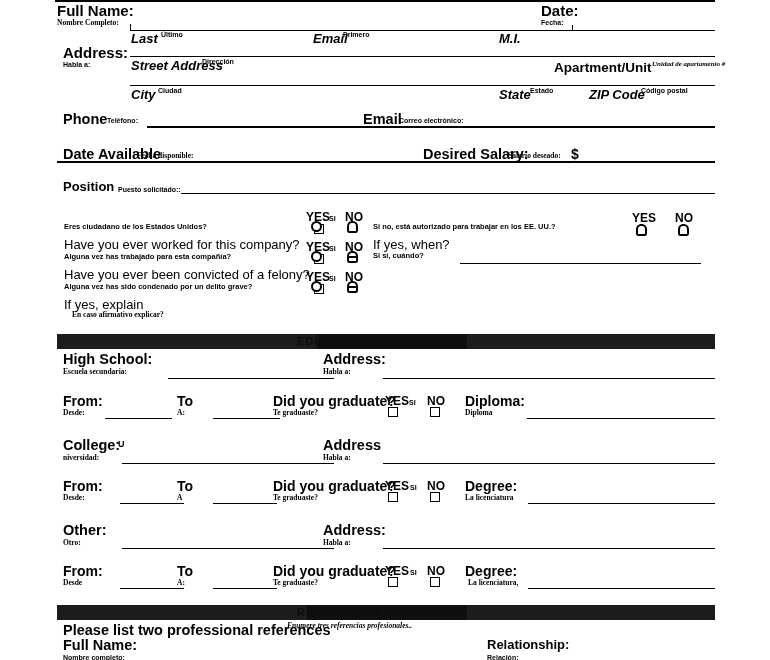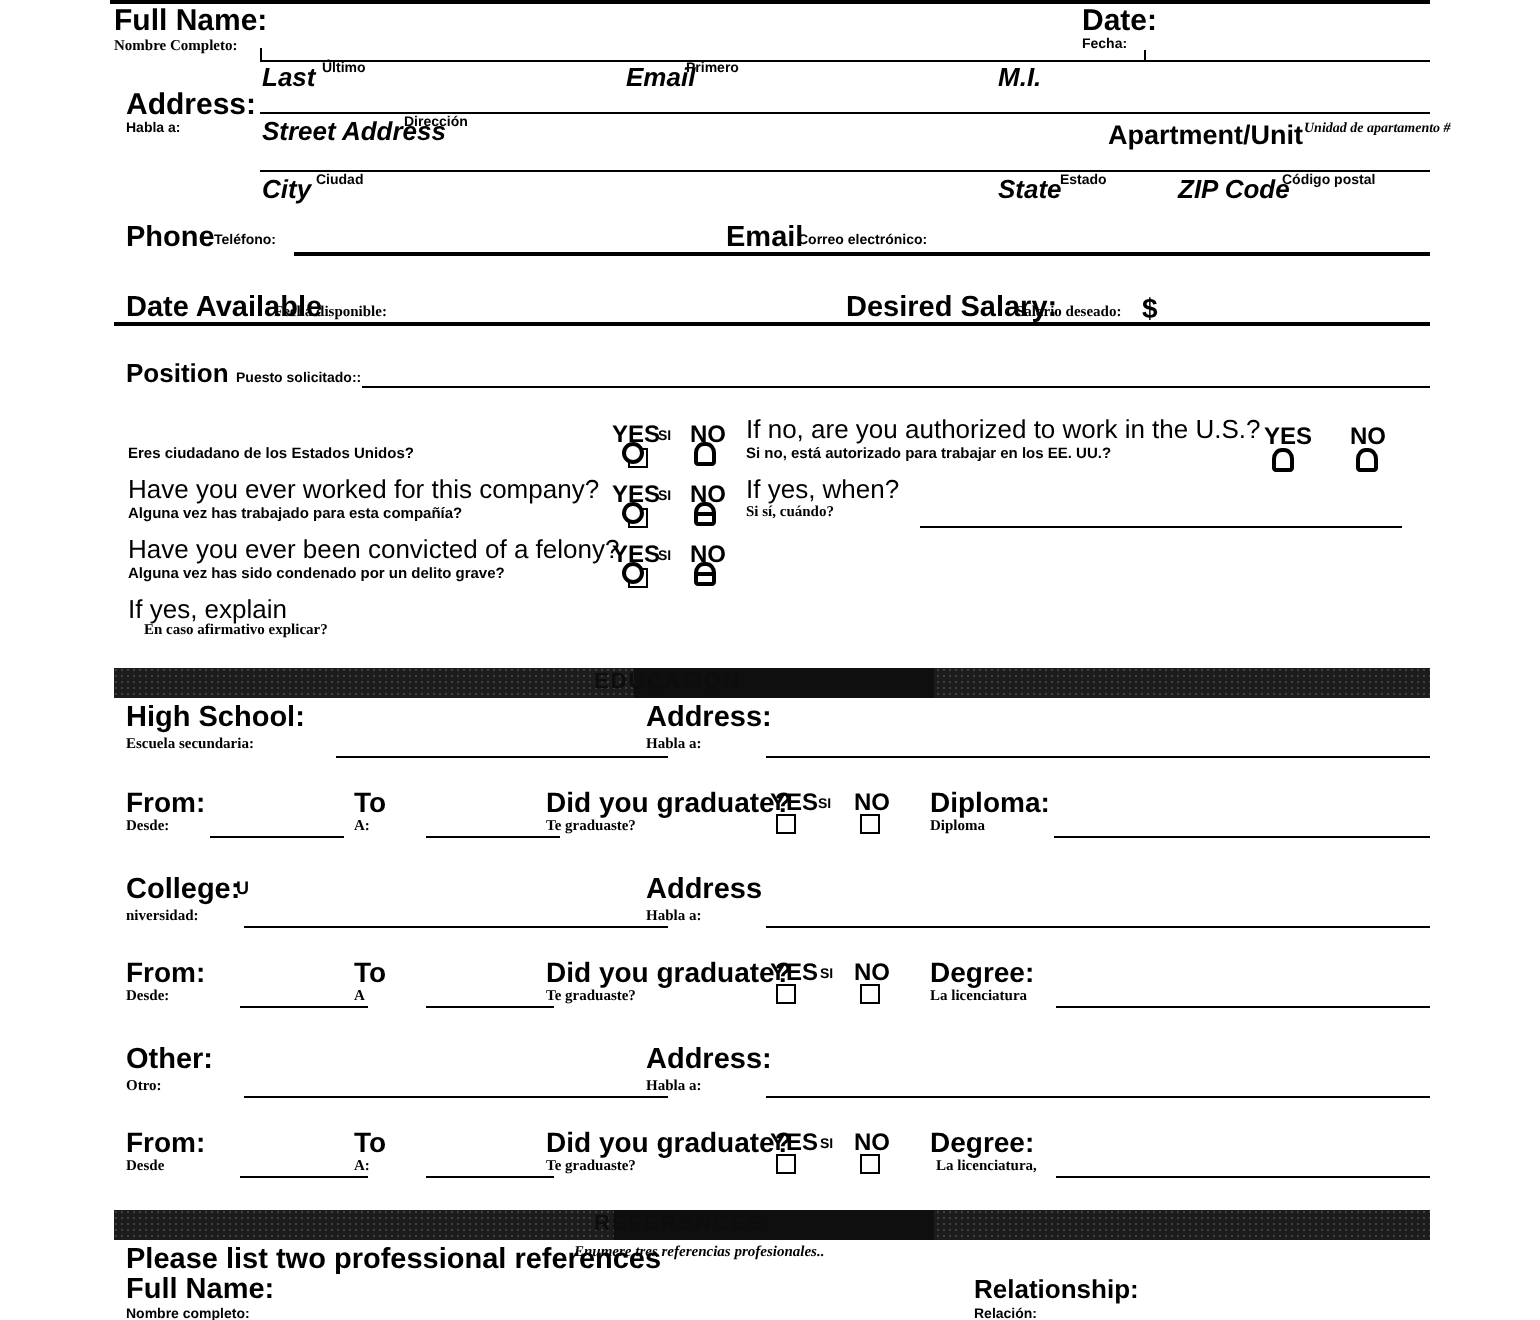--- a/index.html
+++ b/index.html
@@ -263,31 +263,30 @@
     <div class="sq"></div>
     <div class="ci"></div>
   </div>
 
   <div class="abs en bold" style="left:345px; top:270px; font-size:12px;">NO</div>
   <div class="cbox-no banded" style="left:347px; top:281px;"></div>
 
   <div class="abs q-en" style="left:64px; top:298px;">If yes, explain</div>
   <div class="abs es" style="left:72px; top:311px;">En caso afirmativo explicar?</div>
 
-  <div class="abs q-en" style="left:373px; top:208px;">If no, are you authorized to work in the U.S.?</div>
   <div class="abs q-es" style="left:373px; top:223px;">Si no, está autorizado para trabajar en los EE. UU.?</div>
 
   <div class="abs en bold" style="left:632px; top:211px; font-size:12px;">YES</div>
   <div class="cbox-no" style="left:636px; top:224px;"></div>
 
   <div class="abs en bold" style="left:675px; top:211px; font-size:12px;">NO</div>
   <div class="cbox-no" style="left:678px; top:224px;"></div>
 
   <div class="abs q-en" style="left:373px; top:238px;">If yes, when?</div>
-  <div class="abs q-es" style="left:373px; top:252px;font-family:Liberation Serif, serif;">Si sí, cuándo?</div>
+  <div class="abs q-es" style="left:373px; top:252px;">Si sí, cuándo?</div>
   <div class="rule thin" style="left:460px; top:263px; width:241px;"></div>
 
   <div class="blackbar" style="left:57px; top:334px; width:658px; height:15px;">
     <div class="barnoise"></div>
     <div class="barwindow" style="left:260px; width:150px;"></div>
     <div class="bartext" style="position:relative;">EDUCATION</div>
   </div>
 
   <div class="abs en bold" style="left:63px; top:352px; font-size:14.5px;">High School:</div>
   <div class="abs es" style="left:63px; top:368px;">Escuela secundaria:</div>

